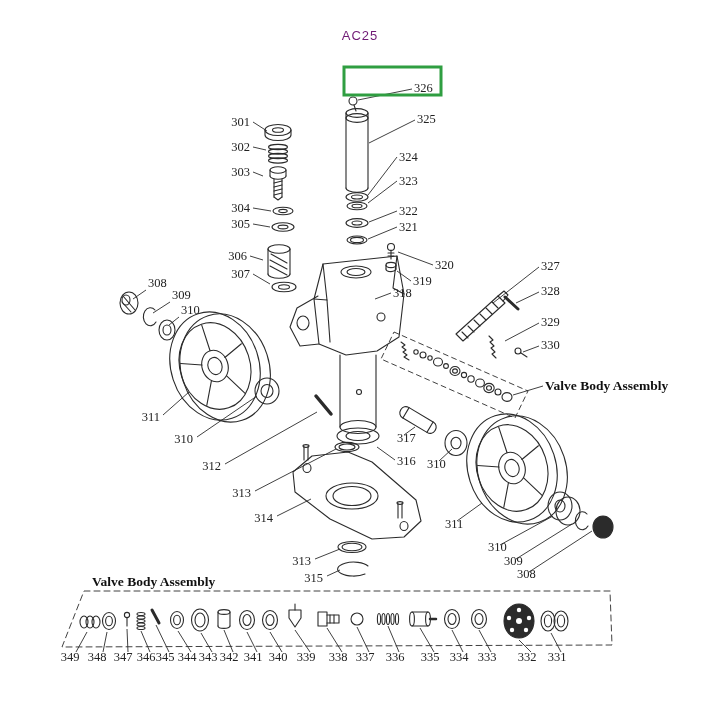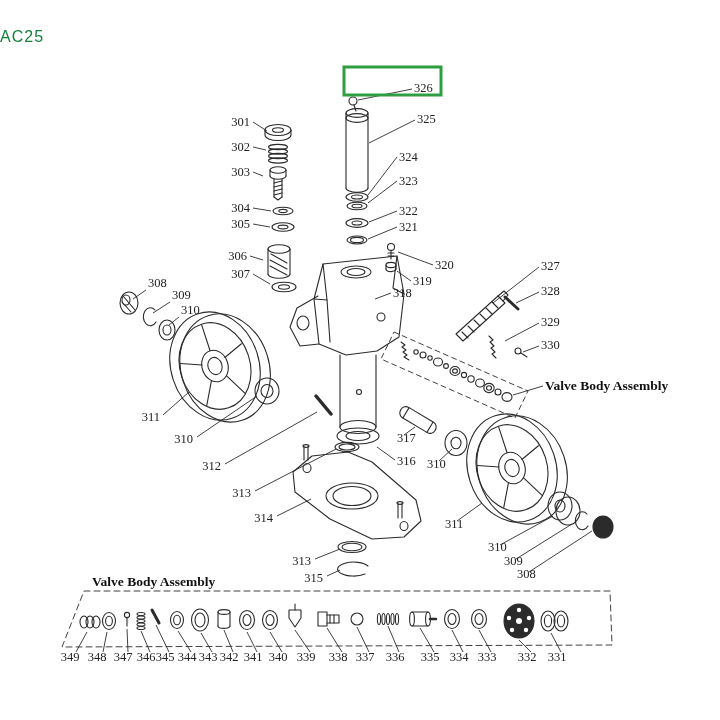--- a/index.html
+++ b/index.html
@@ -1,19 +1,19 @@
 <!DOCTYPE html>
 <html><head>
 <meta charset="utf-8">
 <style>
   html,body{margin:0;padding:0;background:#ffffff;}
   .page{position:relative;width:720px;height:720px;background:#ffffff;overflow:hidden;
         font-family:"Liberation Sans",sans-serif;}
-  .title{position:absolute;top:28px;left:0;width:720px;
-         font-size:16px;letter-spacing:1px;color:#15803d;}
+  .title{position:absolute;top:28px;left:0;width:720px;text-align:center;
+         font-size:13px;letter-spacing:1px;color:#701a75;}
   svg{position:absolute;top:0;left:0;}
   .part-label{font-family:"Liberation Serif",serif;font-size:12.5px;fill:#222;}
   .assembly-label{font-family:"Liberation Serif",serif;font-size:13.5px;font-weight:bold;fill:#111;}
   #parts{stroke:#2b2b2b;fill:none;}
 </style>
 </head>
 <body>
 
 <div class="page">
   <div class="title">AC25</div>

